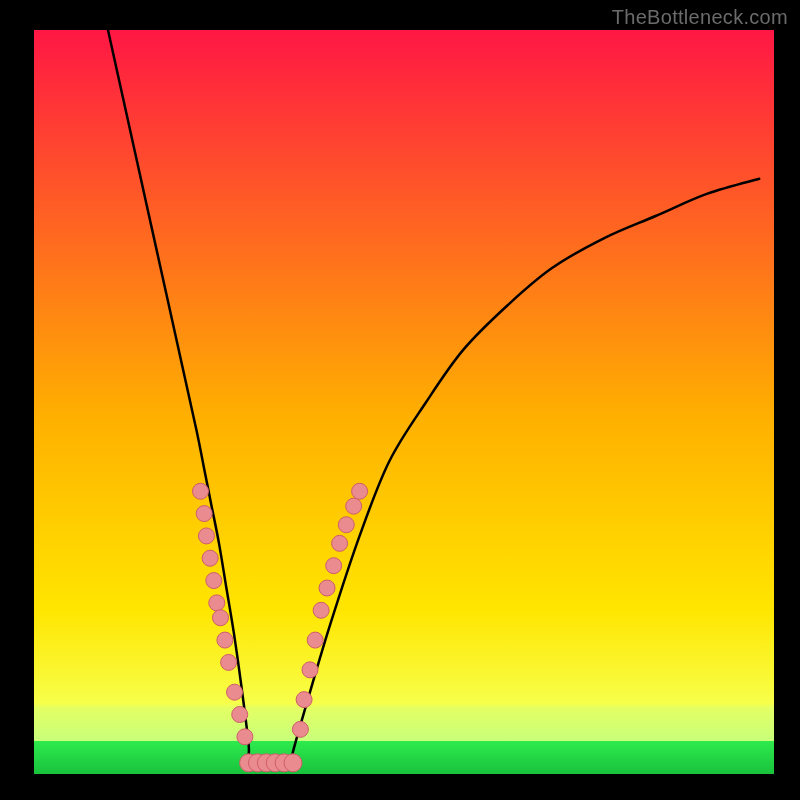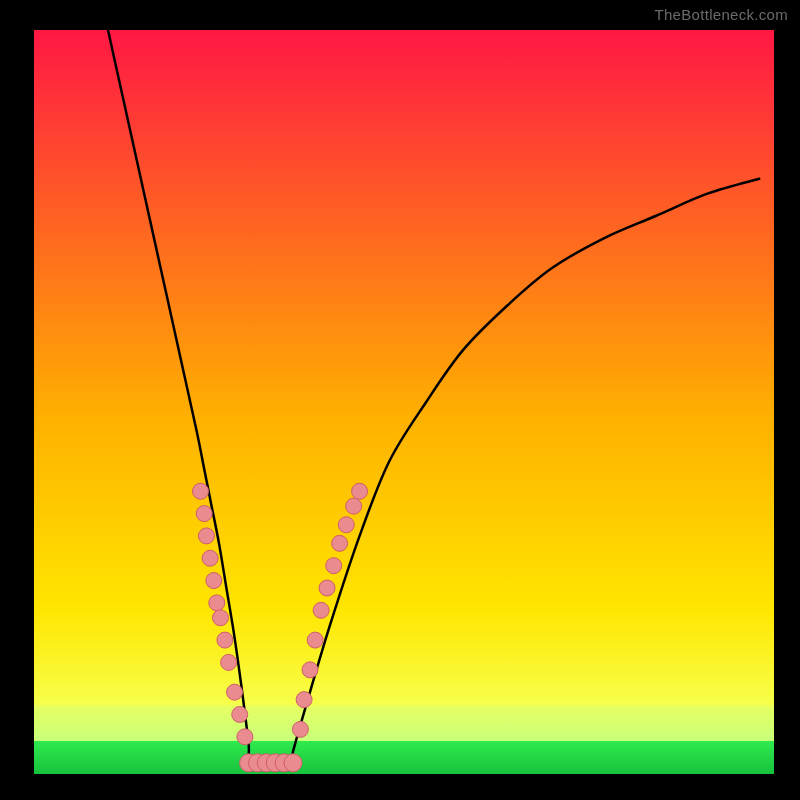--- a/index.html
+++ b/index.html
@@ -14,21 +14,21 @@
     position: relative;
     width: 800px;
     height: 800px;
     background: #000;
   }
   .watermark {
     position: absolute;
     top: 6px;
     right: 12px;
     font-family: Arial, Helvetica, sans-serif;
-    font-size: 15px;
+    font-size: 20px;
     color: #6b6b6b;
     letter-spacing: 0.3px;
     z-index: 5;
   }
   svg {
     position: absolute;
     top: 0;
     left: 0;
   }
 </style>

